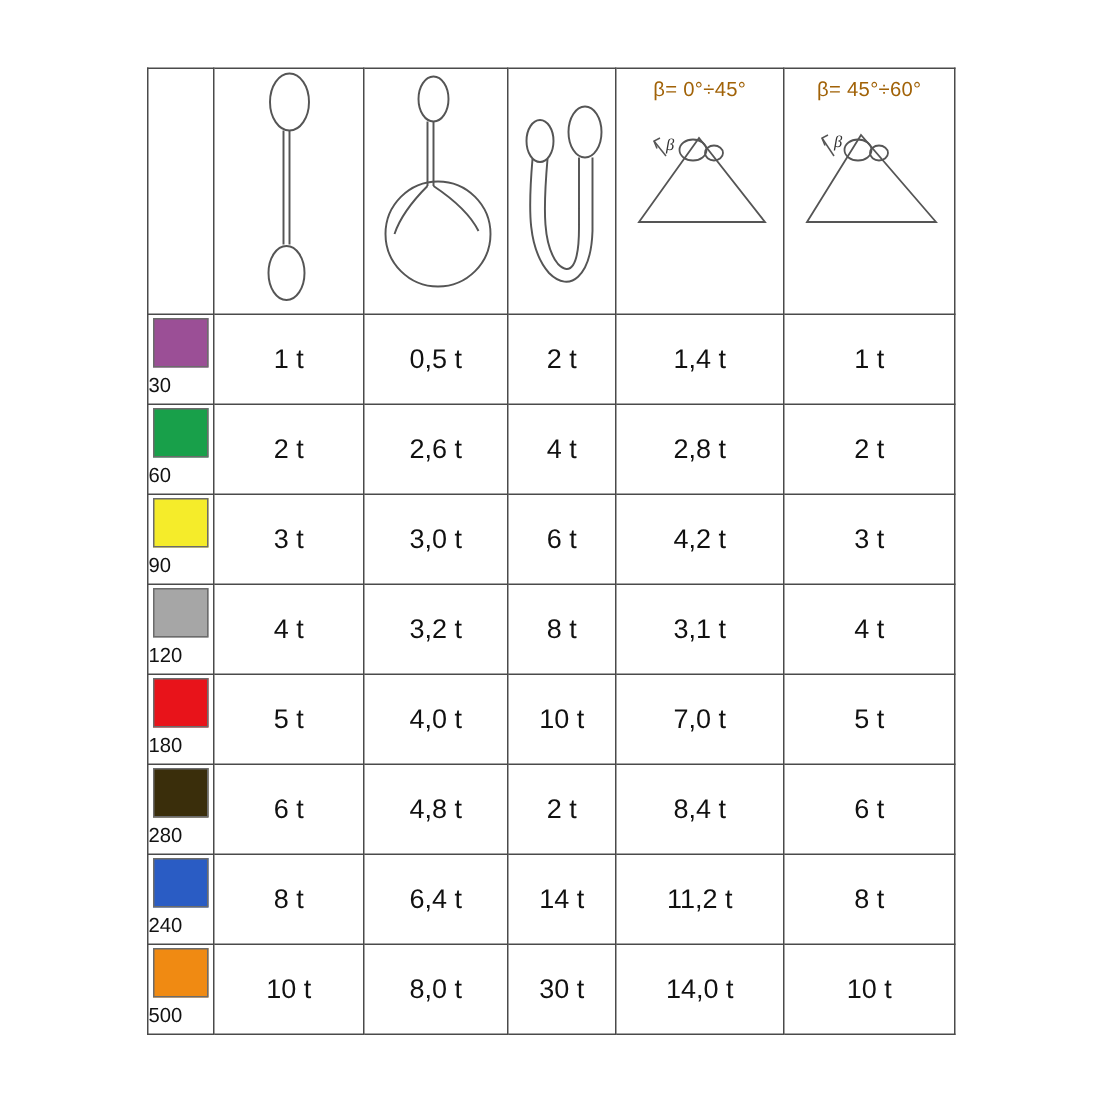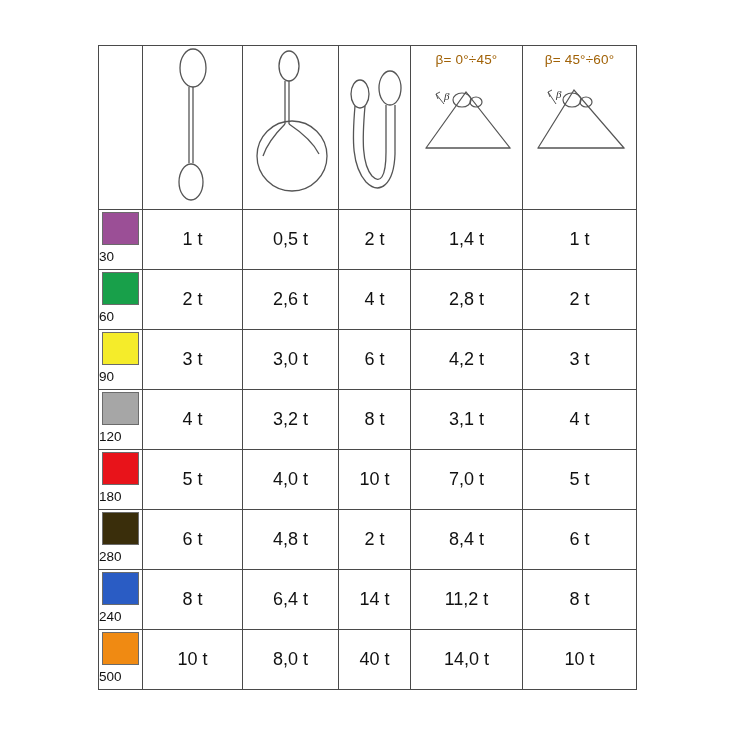--- a/index.html
+++ b/index.html
@@ -308,20 +308,20 @@
 
       <tr>
         <td class="swatch-cell">
           <div class="swatch-wrap">
             <div class="swatch" style="background:#f08a12"></div>
             <div class="swatch-num">500</div>
           </div>
         </td>
         <td class="val">10 t</td>
         <td class="val">8,0 t</td>
-        <td class="val">40 t</td>
+        <td class="val">30 t</td>
         <td class="val">14,0 t</td>
         <td class="val">10 t</td>
       </tr>
 
     </tbody>
   </table>
 </div>
 
 </body></html>

